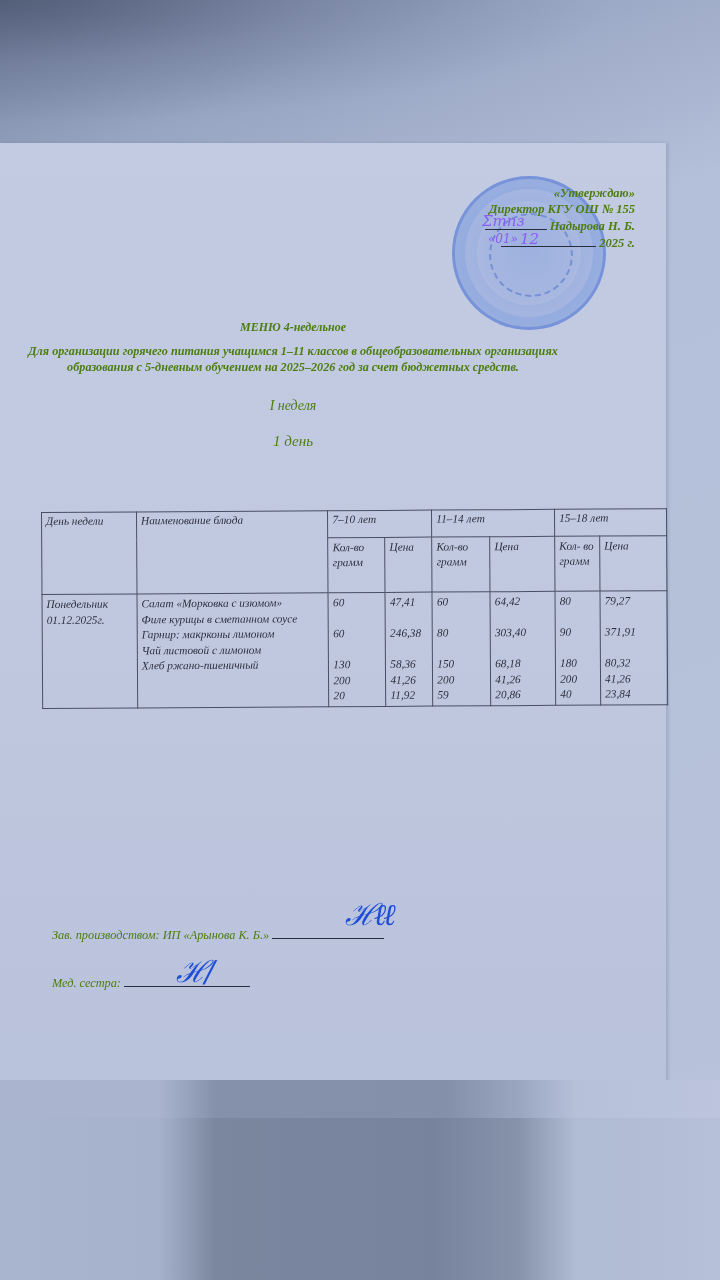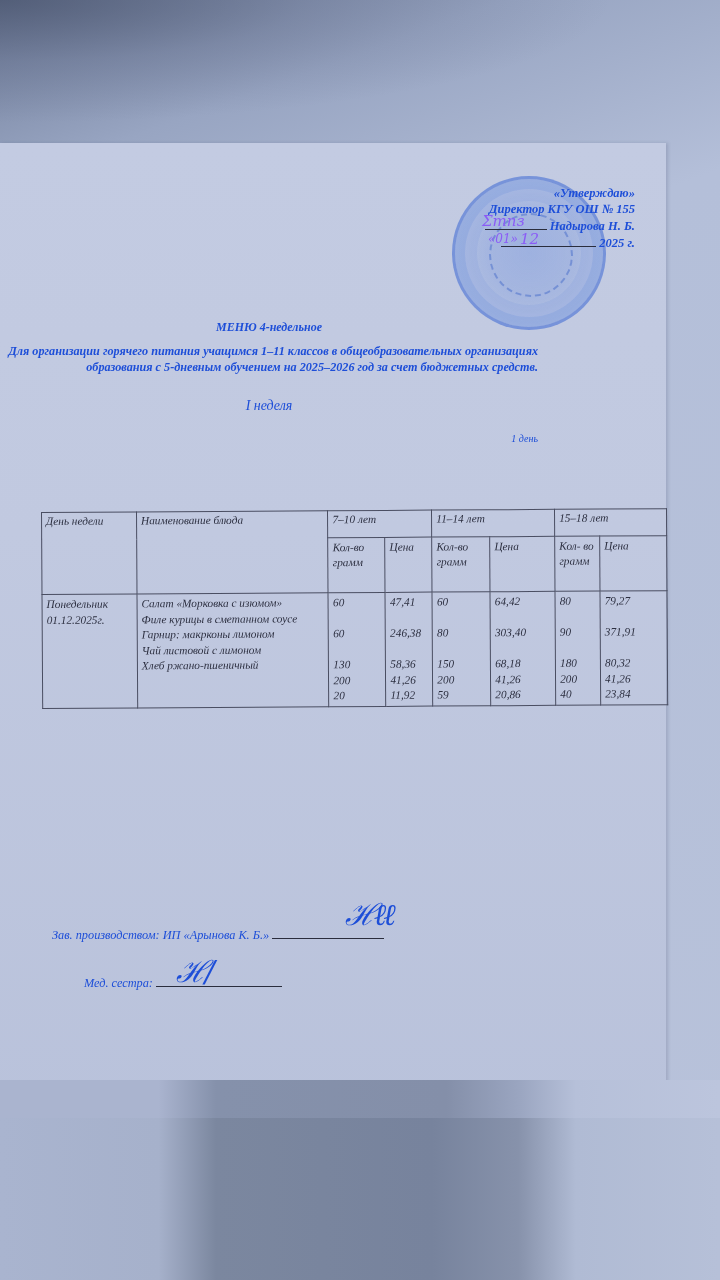--- a/index.html
+++ b/index.html
@@ -19,61 +19,61 @@
   }
   .paper-bottom {
     position:absolute; left:0; top:1118px; width:720px; height:162px;
     background: linear-gradient(90deg, #a9b4cf 0%, #a6b1cb 22%, #7b879f 30%, #77839d 60%, #8792ab 72%, #b0bbd4 80%, #b6c0d8 100%);
     clip-path: polygon(0 0, 100% -30px, 100% 100%, 0 100%);
   }
   .paper-bottom-top {
     position:absolute; left:0; top:1080px; width:720px; height:40px;
     background: linear-gradient(90deg, #aab4cf 0%, #aab4cf 22%, #8591ab 30%, #848fa9 62%, #9aa5c0 72%, #b6c0d9 80%, #bcc5dd 100%);
   }
-  .ink { color:#1d4ed8; }
+  .ink { color:#4d7c0f; }
   .stamp {
     position:absolute; left:452px; top:176px; width:148px; height:148px; border-radius:50%;
     border:3px solid rgba(70,110,210,0.55);
     background: radial-gradient(circle, rgba(90,130,220,0.35) 0%, rgba(90,130,220,0.28) 40%, rgba(110,150,230,0.18) 70%, rgba(110,150,230,0.08) 100%);
     box-shadow: inset 0 0 0 10px rgba(80,120,215,0.18), inset 0 0 0 22px rgba(80,120,215,0.10);
   }
   .stamp-inner {
     position:absolute; left:34px; top:34px; width:80px; height:80px; border-radius:50%;
     border:2px dashed rgba(60,100,200,0.45);
   }
   .approve {
     position:absolute; right:85px; top:185px; text-align:right;
     font-size:12.5px; font-style:italic; font-weight:bold; line-height:16px;
   }
   .approve div { white-space:nowrap; }
   .approve .line { display:inline-block; border-bottom:1px solid #2a2d3d; width:62px; height:12px; vertical-align:baseline; position:relative; }
   .approve .date-blank { display:inline-block; border-bottom:1px solid #2a2d3d; width:95px; height:12px; position:relative; vertical-align:baseline; }
   .sig-blue { position:absolute; color:#8b5cf6; font-family:"DejaVu Serif", serif; font-style:italic; font-weight:normal; }
-  .title { position:absolute; left:0; width:538px; text-align:center; font-style:italic; }
+  .title { position:absolute; left:0; width:538px; text-align:center; font-style:italic;padding-left:24px; }
   .t-main { top:320px; font-size:12px; font-weight:bold; }
-  .t-sub { top:343px; font-size:12.2px; font-weight:bold; line-height:16px;text-align:right; }
+  .t-sub { top:343px; font-size:12.2px; font-weight:bold; line-height:16px; }
   .t-week { top:398px; font-size:14px; }
-  .t-day { top:433px; font-size:10px;text-align:right; }
+  .t-day { top:433px; font-size:15px; }
   table.menu {
     position:absolute; left:41px; top:512px; width:626px; border-collapse:collapse;
     font-style:italic; font-size:11.3px; color:#2c2f40;
     transform: rotate(-0.35deg); transform-origin:left top;
   }
   table.menu td, table.menu th {
     border:1px solid #4a4e62; vertical-align:top; text-align:left; font-weight:normal; padding:2px 4px;
   }
   th.hc { vertical-align:middle; }
   .r1 th { height:22px; }
   .r2 th { height:50px; line-height:15px;margin-top:40px; }
   td.names, td.vals { line-height:15.5px; padding-top:3px; padding-bottom:4px; }
   td.day { text-align:center; line-height:15.5px;margin-top:37px; }
   .v-gap { height:15.5px; }
   .footer { position:absolute; font-style:italic; font-size:12.3px; }
   .f1 { left:52px; top:926px; }
-  .f2 { left:52px; top:974px;margin-left:32px; }
+  .f2 { left:52px; top:974px; }
   .uline { display:inline-block; border-bottom:1px solid #2a2d3d; vertical-align:baseline; height:12px; }
   .hand { position:absolute; color:#1d4ed8; font-family:"DejaVu Serif", serif; font-style:italic; font-size:30px; letter-spacing:-3px; }
 </style>
 </head>
 <body>
 
 <div class="shadow-top"></div>
 <div class="paper"></div>
 <div class="paper-bottom-top"></div>
 <div class="paper-bottom"></div>

